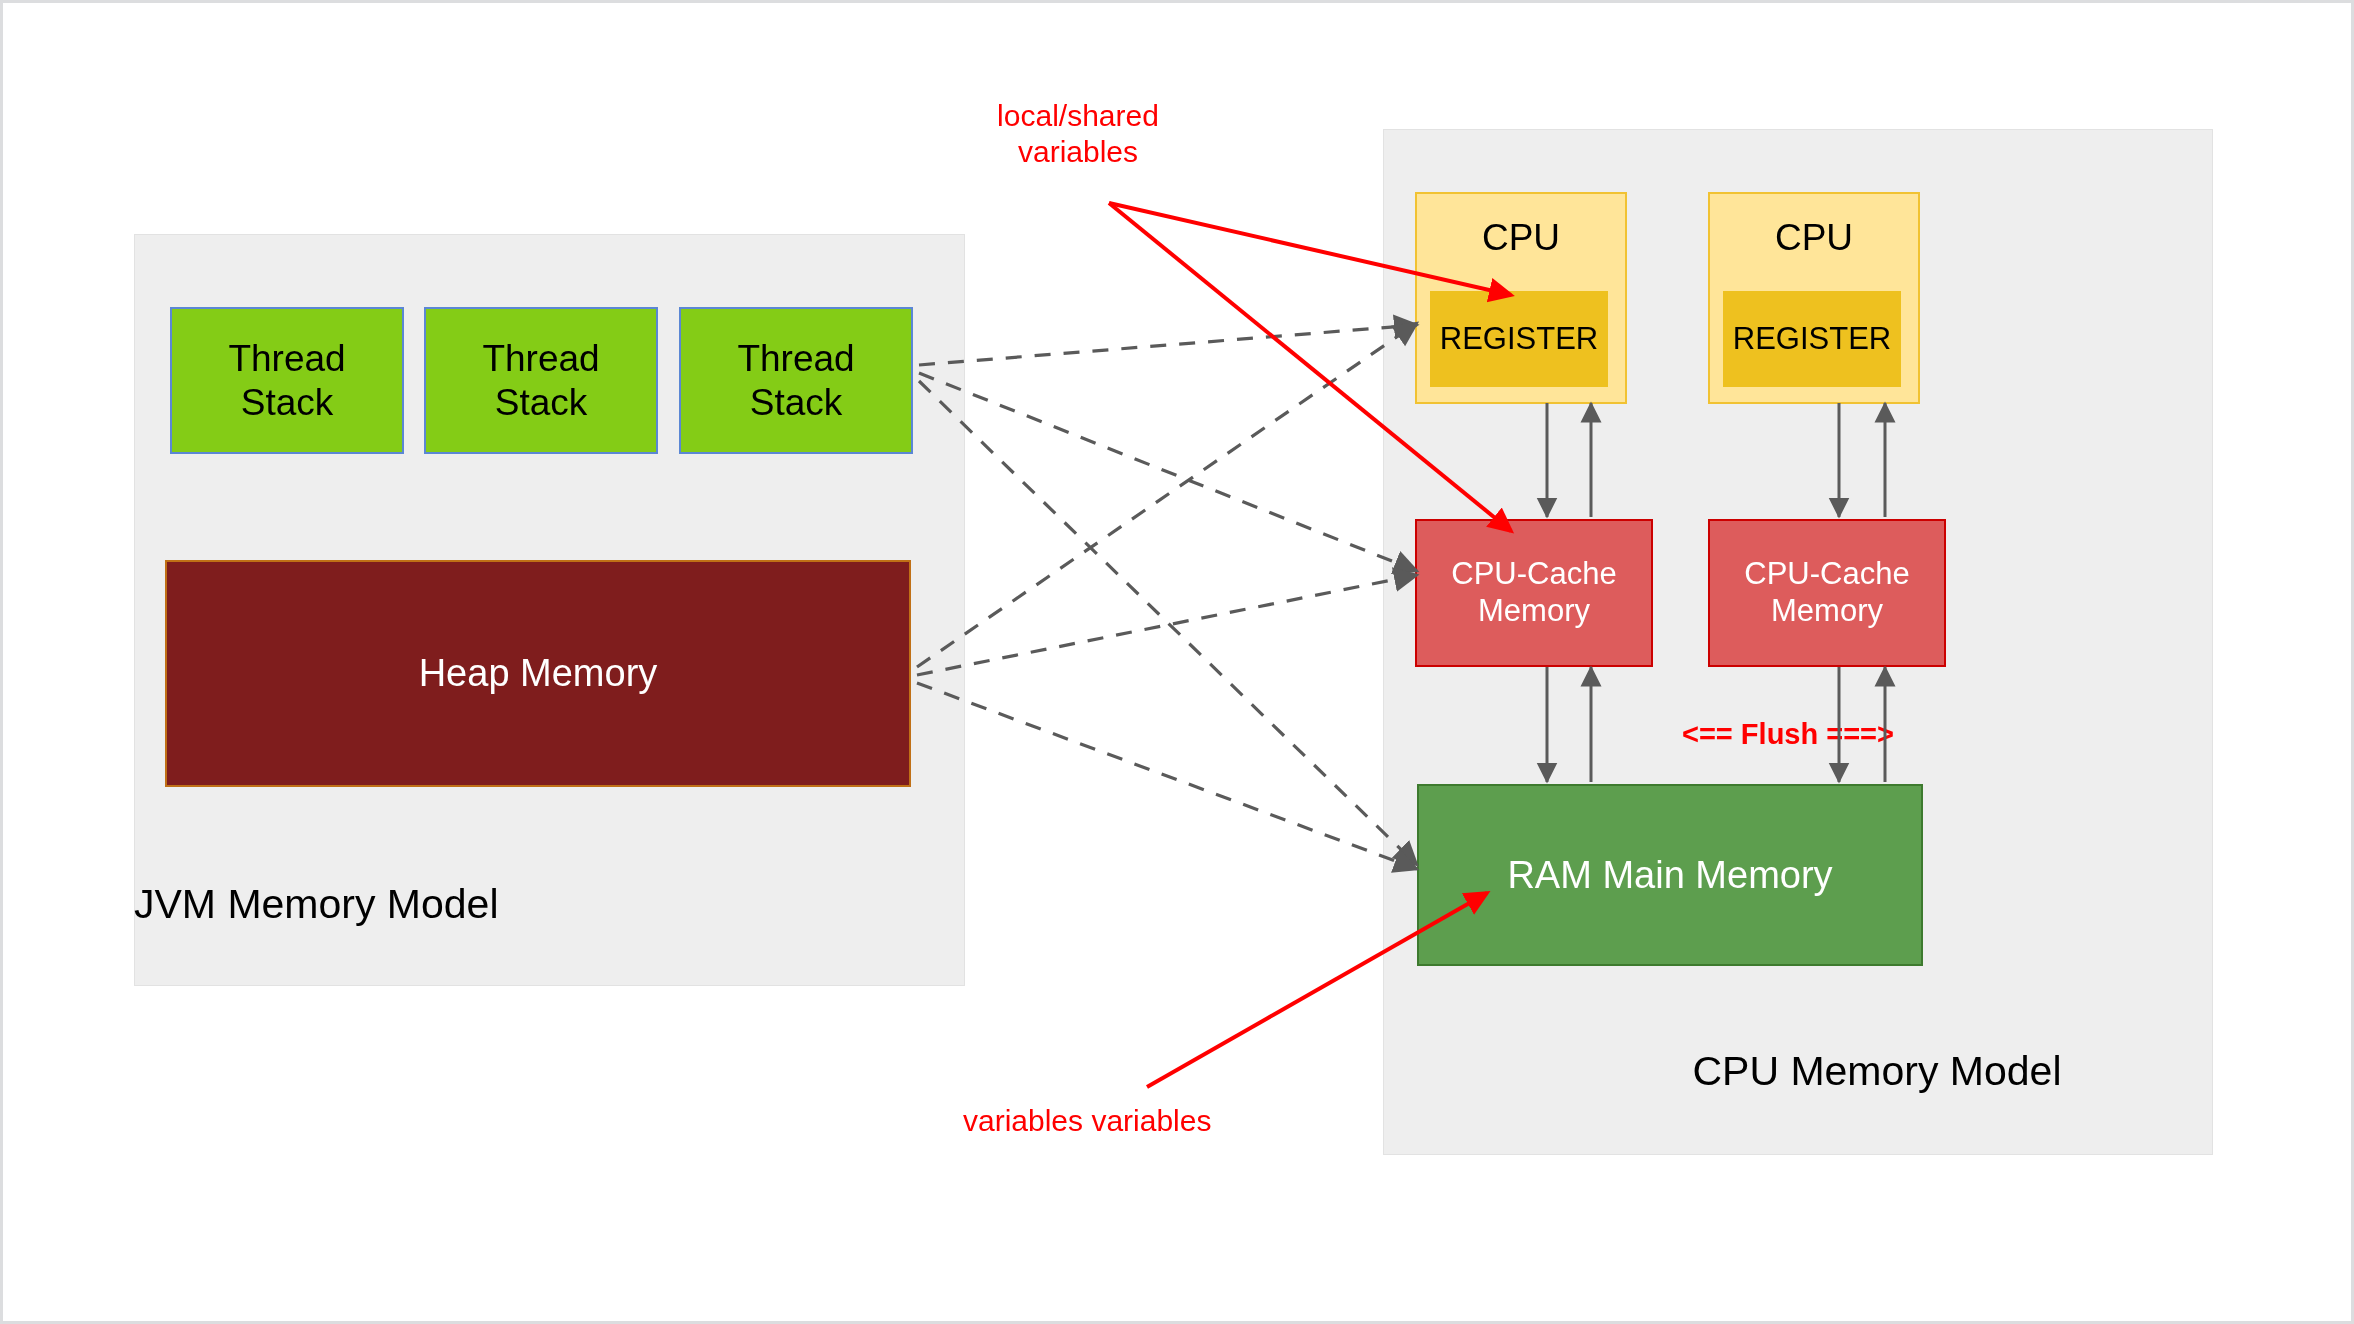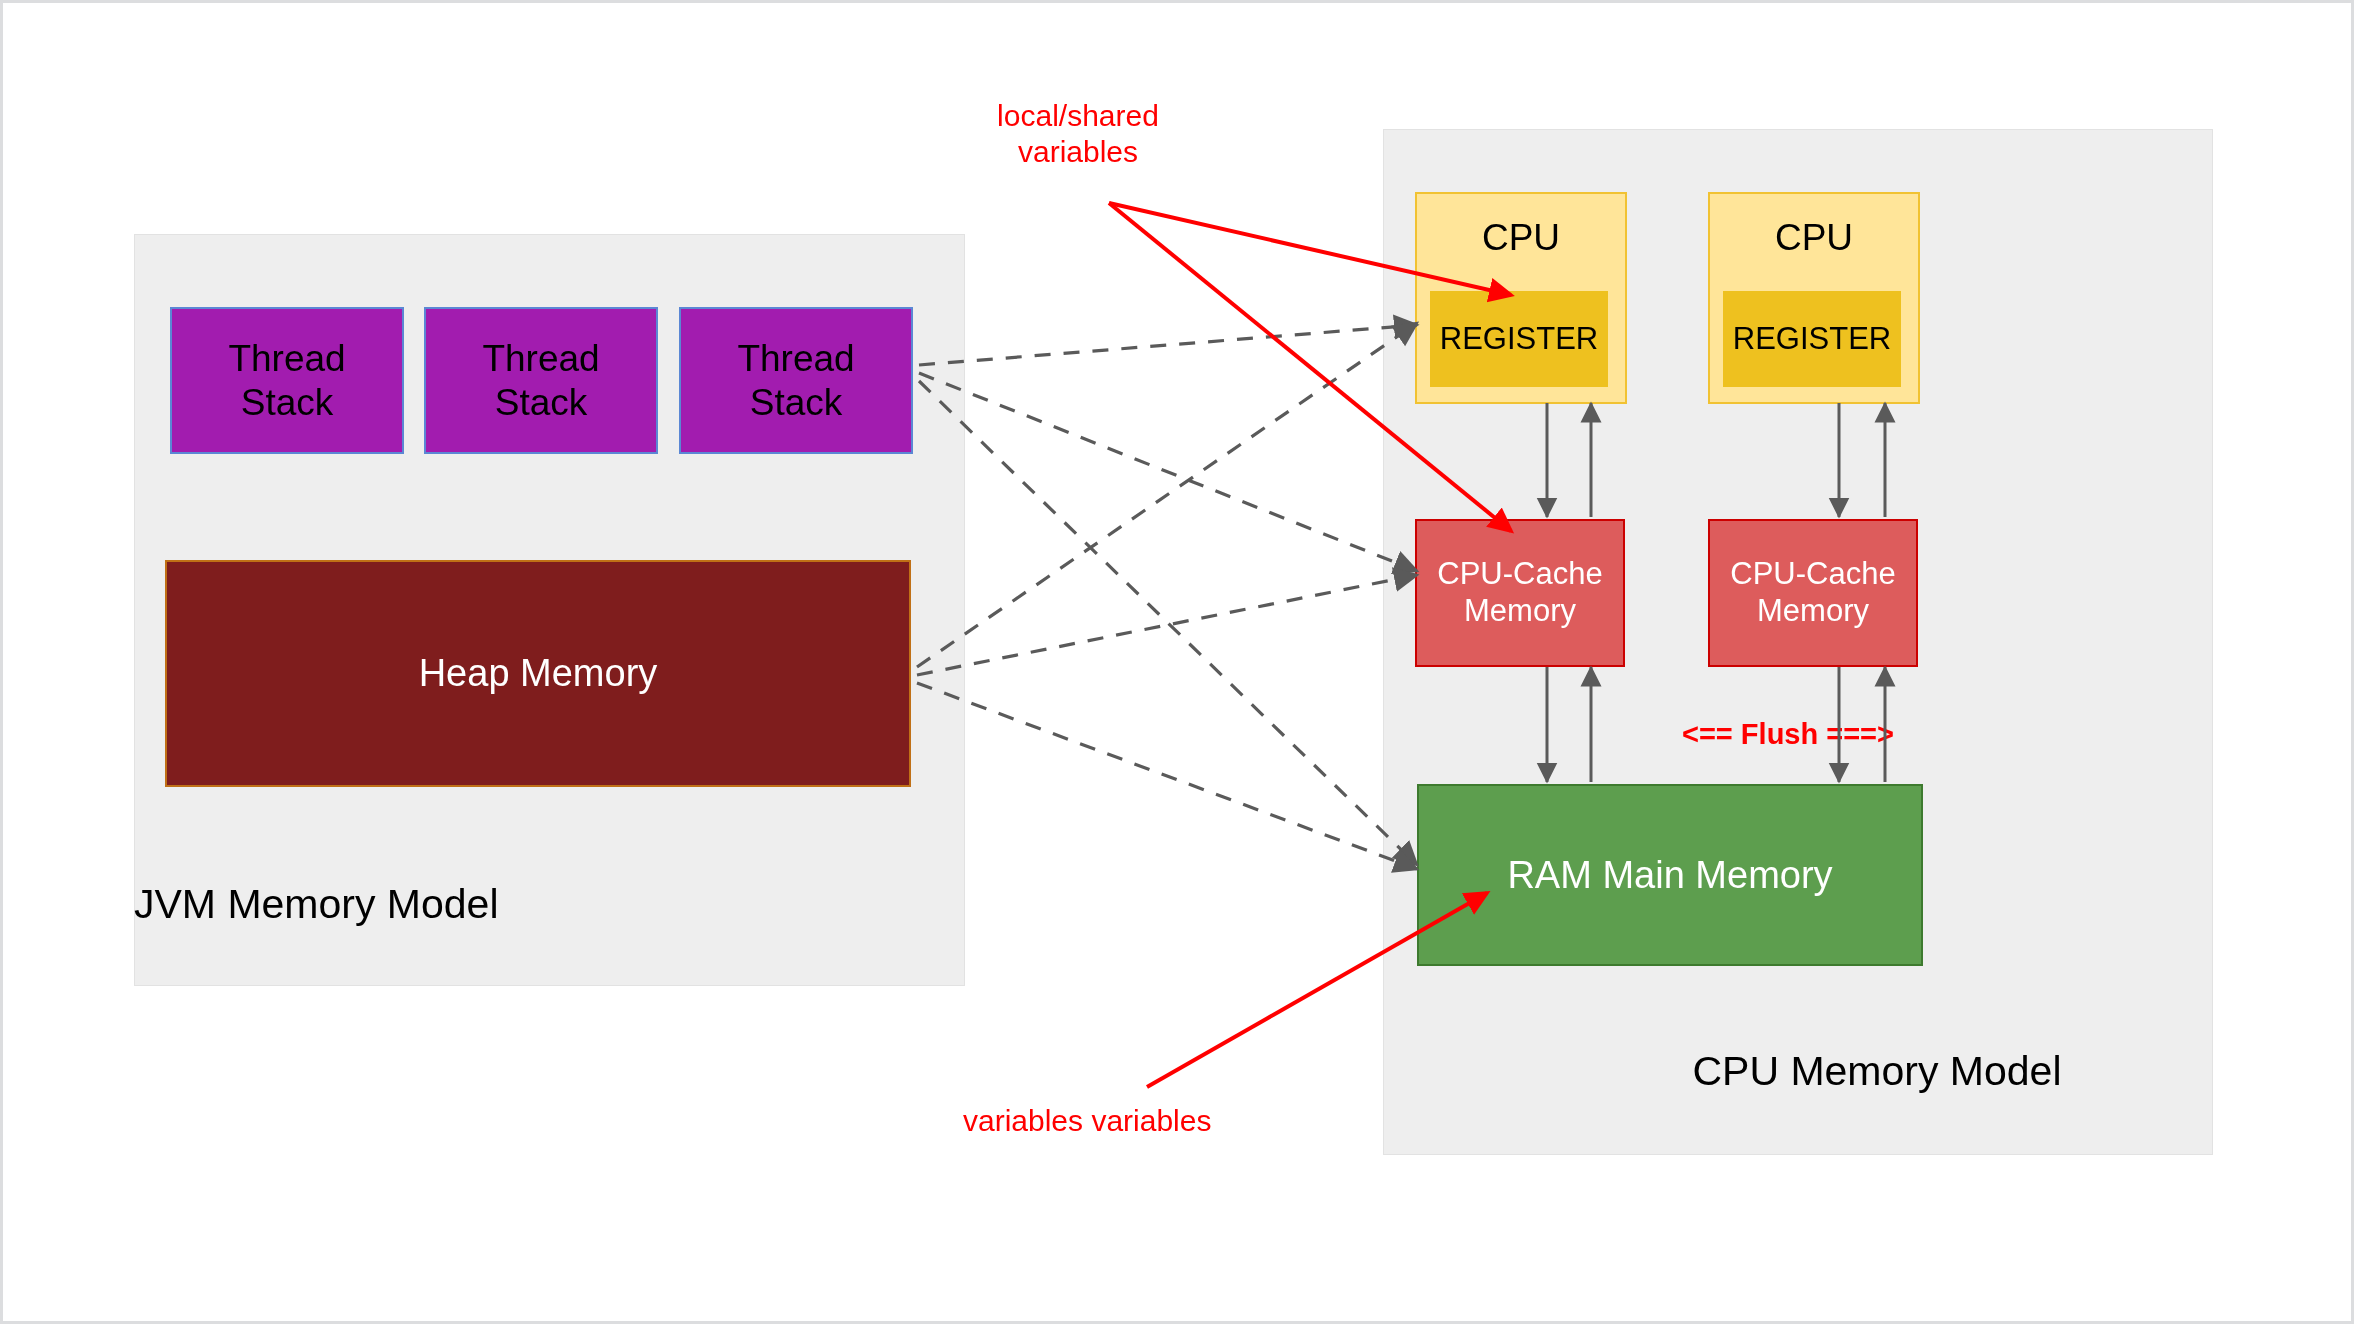--- a/index.html
+++ b/index.html
@@ -43,21 +43,21 @@
     position: absolute;
     box-sizing: border-box;
     display: flex;
     align-items: center;
     justify-content: center;
     text-align: center;
     line-height: 1.18;
   }
 
   .thread-stack {
-    background: #a21caf;
+    background: #84cc16;
     border: 2px solid #5b87d4;
     color: #000000;
     font-size: 37px;
     top: 304px;
     width: 234px;
     height: 147px;
   }
   #thread-stack-0 { left: 167px; }
   #thread-stack-1 { left: 421px; }
   #thread-stack-2 { left: 676px; }
@@ -95,21 +95,21 @@
     color: #000000;
     font-size: 31px;
   }
   #register-box-0 { left: 1427px; }
   #register-box-1 { left: 1720px; }
 
   .cache-box {
     background: #dd5c5c;
     border: 2px solid #cc0000;
     top: 516px;
-    width: 210px;
+    width: 238px;
     height: 148px;
     color: #ffffff;
     font-size: 31px;
   }
   #cache-box-0 { left: 1412px; }
   #cache-box-1 { left: 1705px; }
 
   #ram-box {
     left: 1414px;
     top: 781px;

